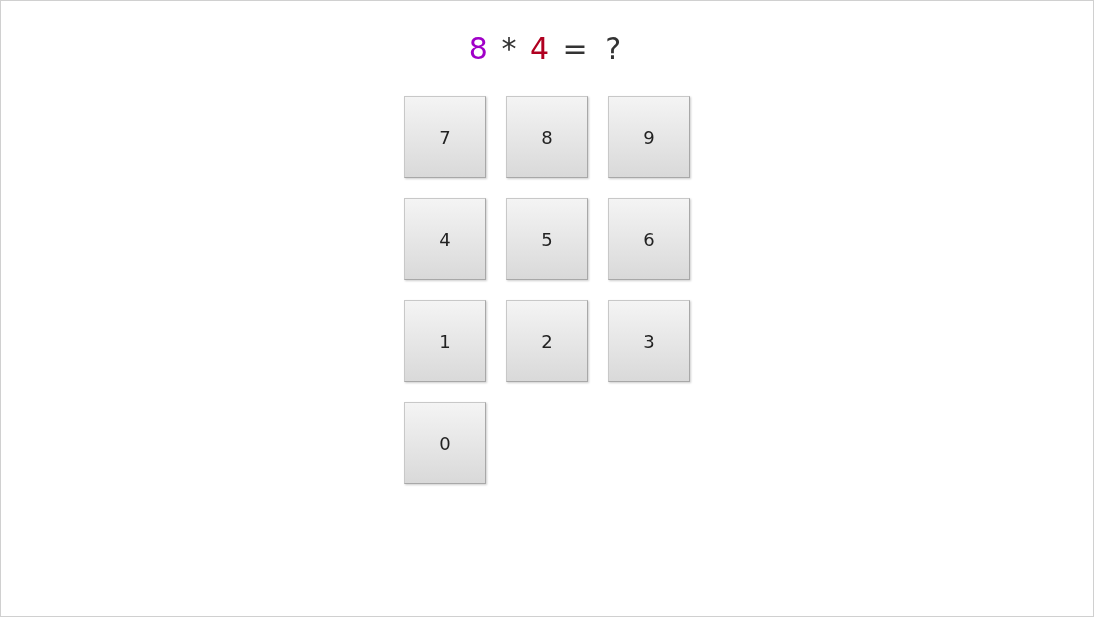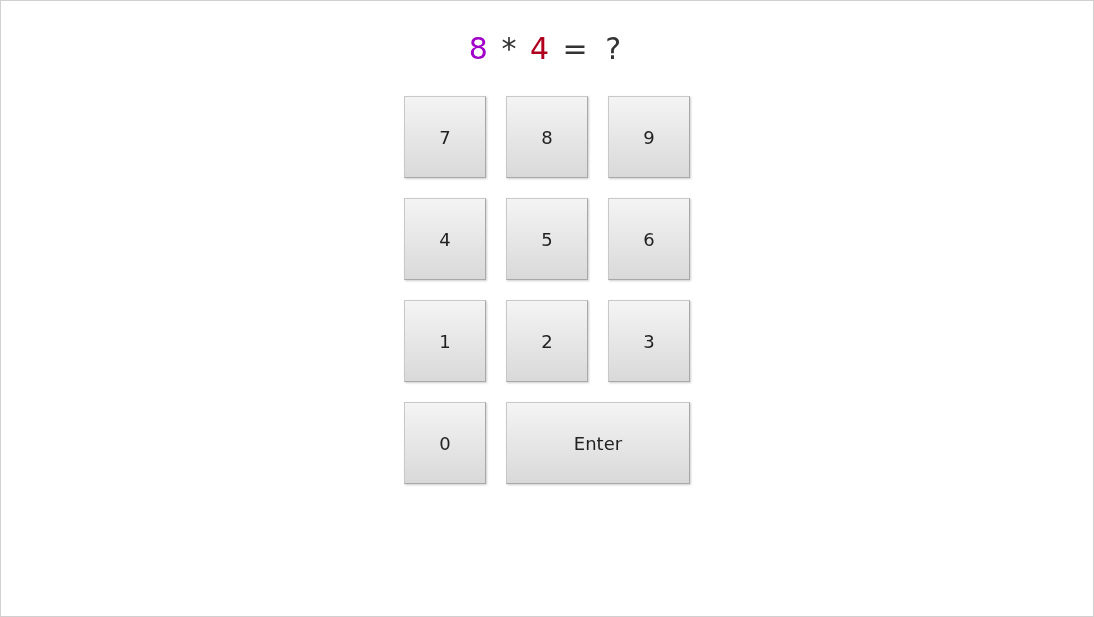--- a/index.html
+++ b/index.html
@@ -84,15 +84,14 @@
 
     <div class="key">4</div>
     <div class="key">5</div>
     <div class="key">6</div>
 
     <div class="key">1</div>
     <div class="key">2</div>
     <div class="key">3</div>
 
     <div class="key">0</div>
-    <div class="key key-enter">Enter</div>
   </div>
 </div>
 
 </body></html>

